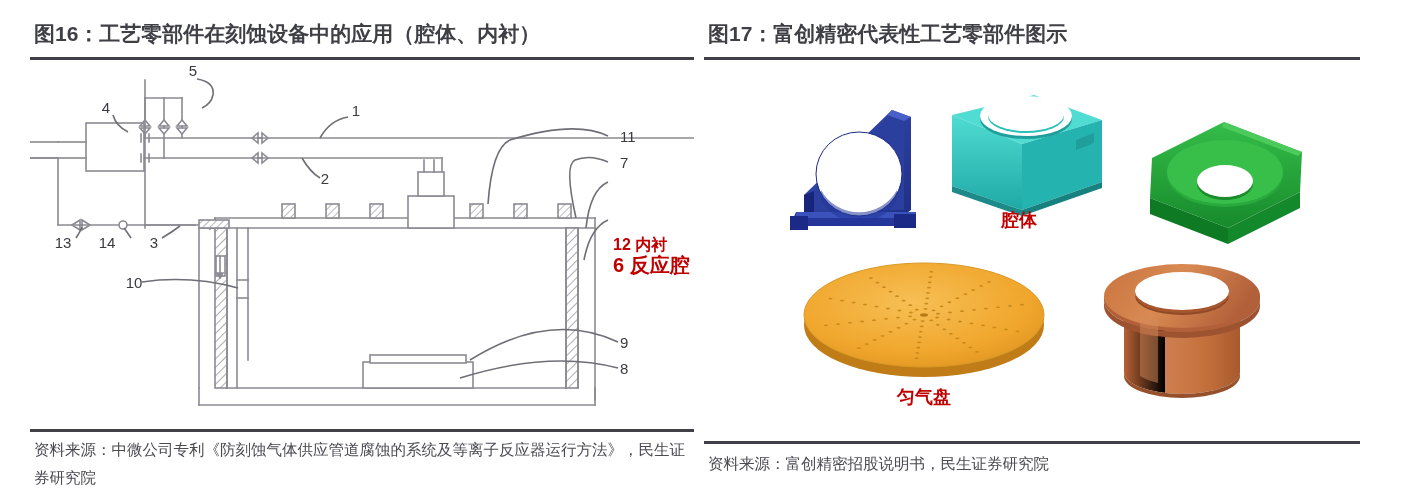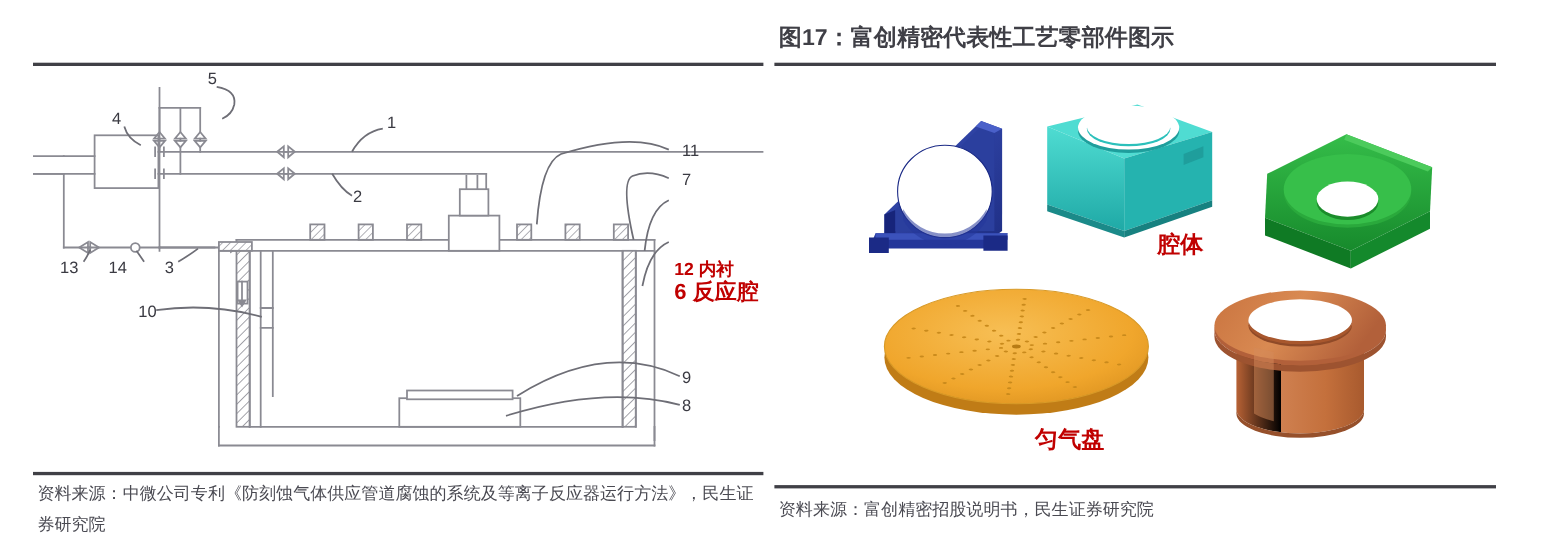--- a/index.html
+++ b/index.html
@@ -65,35 +65,36 @@
   .diagram svg { display: block; }
 
   
   .parts { position: absolute; left: 0; top: 60px; width: 656px; height: 378px; }
   .parts svg { display: block; }
 
   .part-caption {
     position: absolute;
     color: #c00000;
     font-weight: bold;
-    font-size: 21px;
+    font-size: 18px;
     white-space: nowrap;
-    text-align: right;
+    text-align: center;
   }
   .cap-cavity { left: 240px; top: 148px; width: 150px; }
   .cap-plate  { left: 140px; top: 325px; width: 160px; }
   .cap-liner  { left: 375px; top: 325px; width: 160px; }
 </style>
 </head>
 <body>
 
 <div class="page">
 
   <div class="panel panel-left">
 
+    <div class="panel-title">图16：工艺零部件在刻蚀设备中的应用（腔体、内衬）</div>
     <div class="rule-top"></div>
 
     <div class="diagram">
       <svg width="664" height="366" viewBox="0 0 664 366" xmlns="http://www.w3.org/2000/svg">
         <defs>
           <pattern id="hatch" width="6" height="6" patternUnits="userSpaceOnUse" patternTransform="rotate(45)">
             <rect width="6" height="6" fill="#ffffff"></rect>
             <line x1="0" y1="0" x2="0" y2="6" stroke="#8a8a92" stroke-width="1.4"></line>
           </pattern>
           <pattern id="hatch2" width="5" height="5" patternUnits="userSpaceOnUse" patternTransform="rotate(45)">

